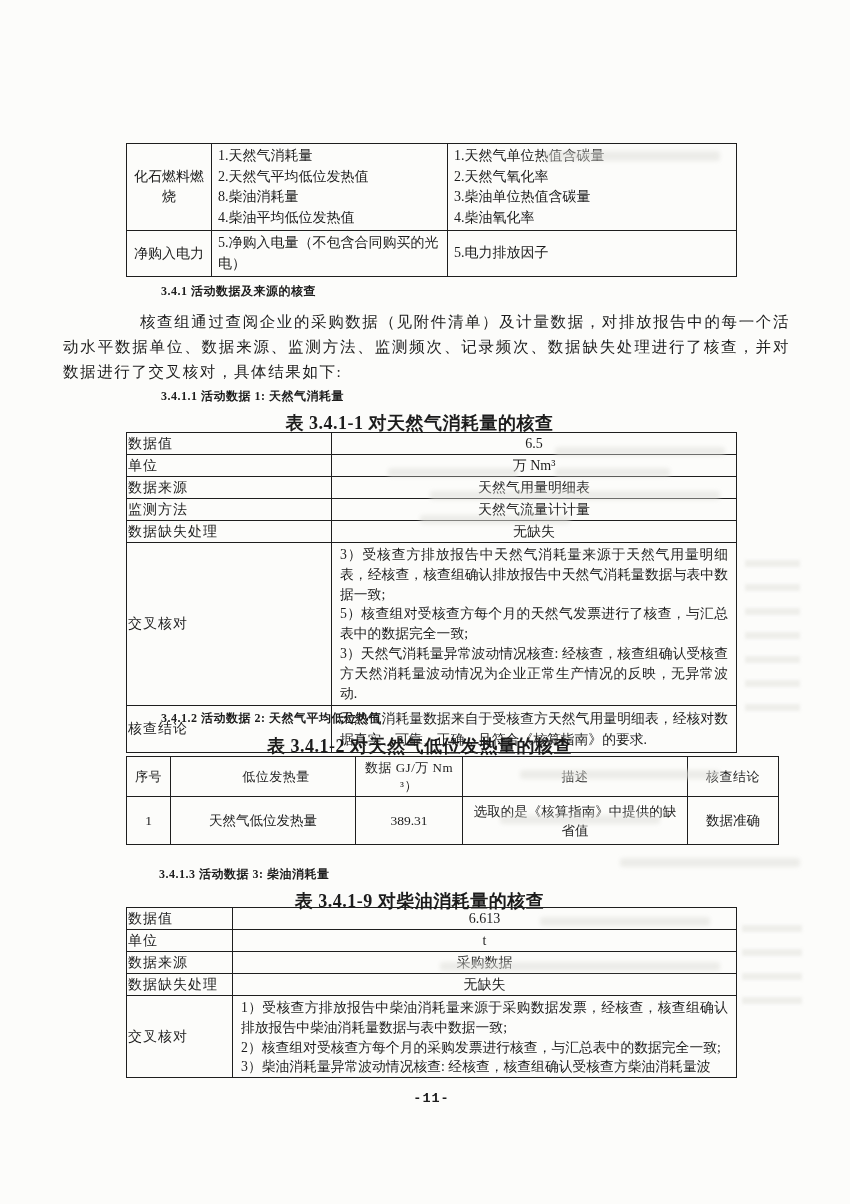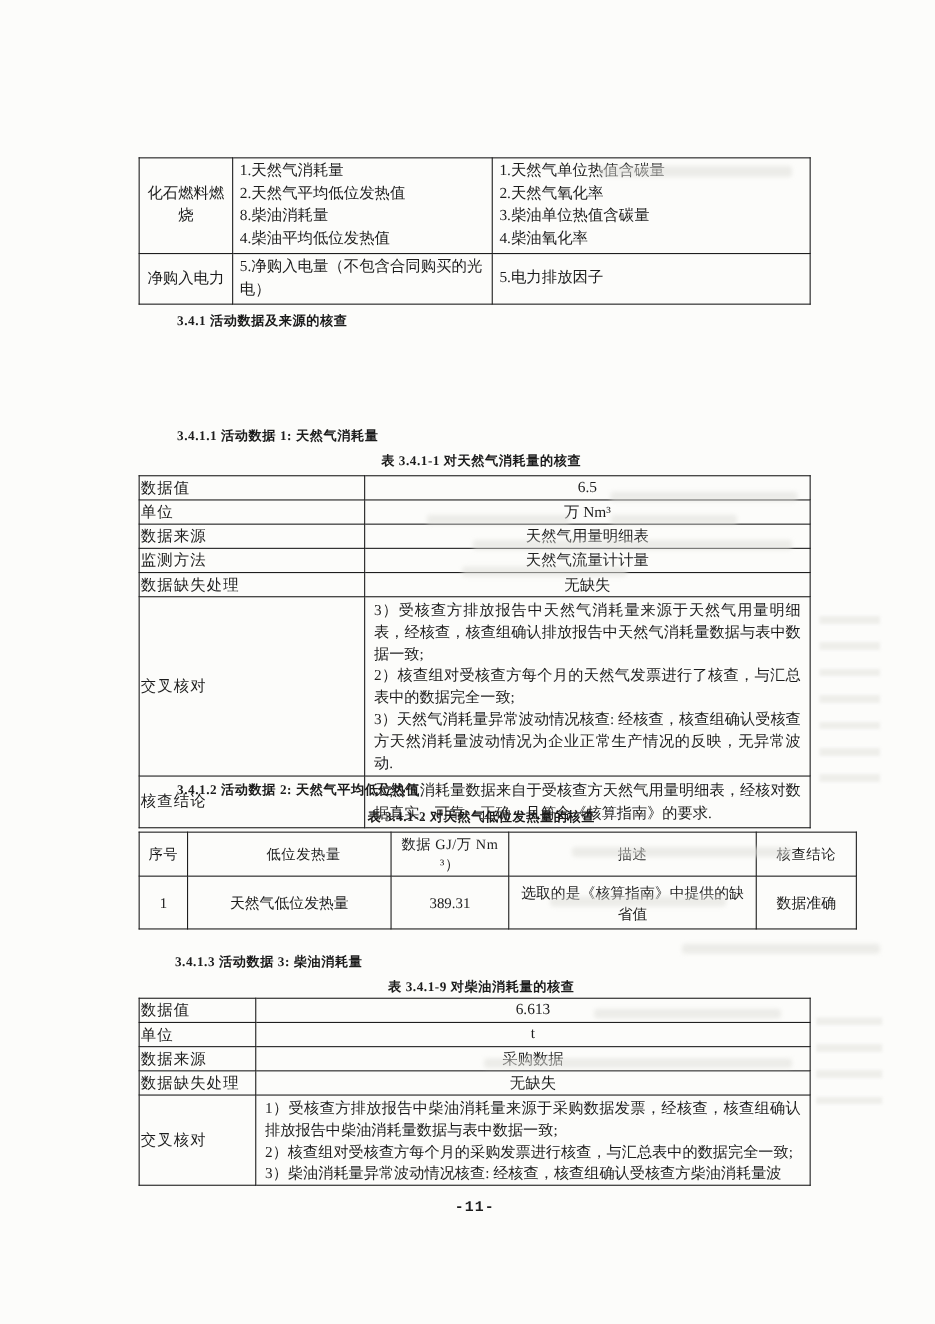--- a/index.html
+++ b/index.html
@@ -19,22 +19,22 @@
   .overview .cat{width:76px;text-align:center;line-height:20px;padding:2px 4px;}
   .overview .list{padding:2px 6px;line-height:20.5px;}
   .ov-c2{width:223px;}
   
   .h-sec{position:absolute;left:161px;font-size:12px;font-weight:bold;letter-spacing:0.5px;white-space:nowrap;}
   .para{
     position:absolute;left:63px;top:309px;width:727px;
     font-size:15.5px;line-height:25px;letter-spacing:1.6px;
     text-align:justify;text-indent:77px;
   }
-  .tbl-title{position:absolute;left:132px;width:611px;text-align:center;
-    font-size:12px;font-weight:bold;letter-spacing:0.5px;}
+  .tbl-title{position:absolute;left:114px;width:611px;text-align:center;
+    font-size:18px;font-weight:bold;letter-spacing:0.5px;}
   
   .vtable{position:absolute;left:126px;width:611px;}
   .vtable .simple{height:22px;}
   .t1 .lcol{width:202px;}
   .t3 .lcol{width:103px;}
   .cross-cell{padding:2px 8px;font-size:13.8px;line-height:19.8px;text-align:justify;vertical-align:top;}
   .cross-cell div{text-align:justify;}
   .concl-cell{padding:2px 8px;font-size:13.8px;line-height:21px;text-align:justify;}
   .cut{height:81px;overflow:hidden;}
   .cutwrap{height:77px;overflow:hidden;}
@@ -80,20 +80,21 @@
         <div>5.净购入电量（不包含合同购买的光电）</div>
       </td>
       <td class="list">
         <div>5.电力排放因子</div>
       </td>
     </tr>
   </tbody>
     </table>
 
   <div class="h-sec" style="top:283px;">3.4.1 活动数据及来源的核查</div>
+  <div class="para">核查组通过查阅企业的采购数据（见附件清单）及计量数据，对排放报告中的每一个活动水平数据单位、数据来源、监测方法、监测频次、记录频次、数据缺失处理进行了核查，并对数据进行了交叉核对，具体结果如下:</div>
 
   <div class="h-sec" style="top:388px;">3.4.1.1 活动数据 1: 天然气消耗量</div>
   <div class="tbl-title" style="top:411px;">表 3.4.1-1 对天然气消耗量的核查</div>
 
   <table class="vtable t1" style="top:432px;">
     <tbody>
         <tr class="simple">
       <td class="lbl lcol">数据值</td>
       <td class="val">6.5</td>
     </tr>
@@ -110,21 +111,21 @@
       <td class="val">天然气流量计计量</td>
     </tr>
     <tr class="simple">
       <td class="lbl">数据缺失处理</td>
       <td class="val">无缺失</td>
     </tr>
     <tr style="height:120px;">
       <td class="lbl">交叉核对</td>
       <td class="cross-cell" style="vertical-align:middle;">
         <div>3）受核查方排放报告中天然气消耗量来源于天然气用量明细表，经核查，核查组确认排放报告中天然气消耗量数据与表中数据一致;</div>
-        <div>2）核查组对受核查方每个月的天然气发票进行了核查，与汇总表中的数据完全一致;</div>
+        <div>5）核查组对受核查方每个月的天然气发票进行了核查，与汇总表中的数据完全一致;</div>
         <div>3）天然气消耗量异常波动情况核查: 经核查，核查组确认受核查方天然消耗量波动情况为企业正常生产情况的反映，无异常波动.</div>
       </td>
     </tr>
     <tr style="height:45px;">
       <td class="lbl">核查结论</td>
       <td class="concl-cell">天然气消耗量数据来自于受核查方天然气用量明细表，经核对数据真实、可靠、正确，且符合《核算指南》的要求.</td>
     </tr>
   </tbody>
     </table>
 

